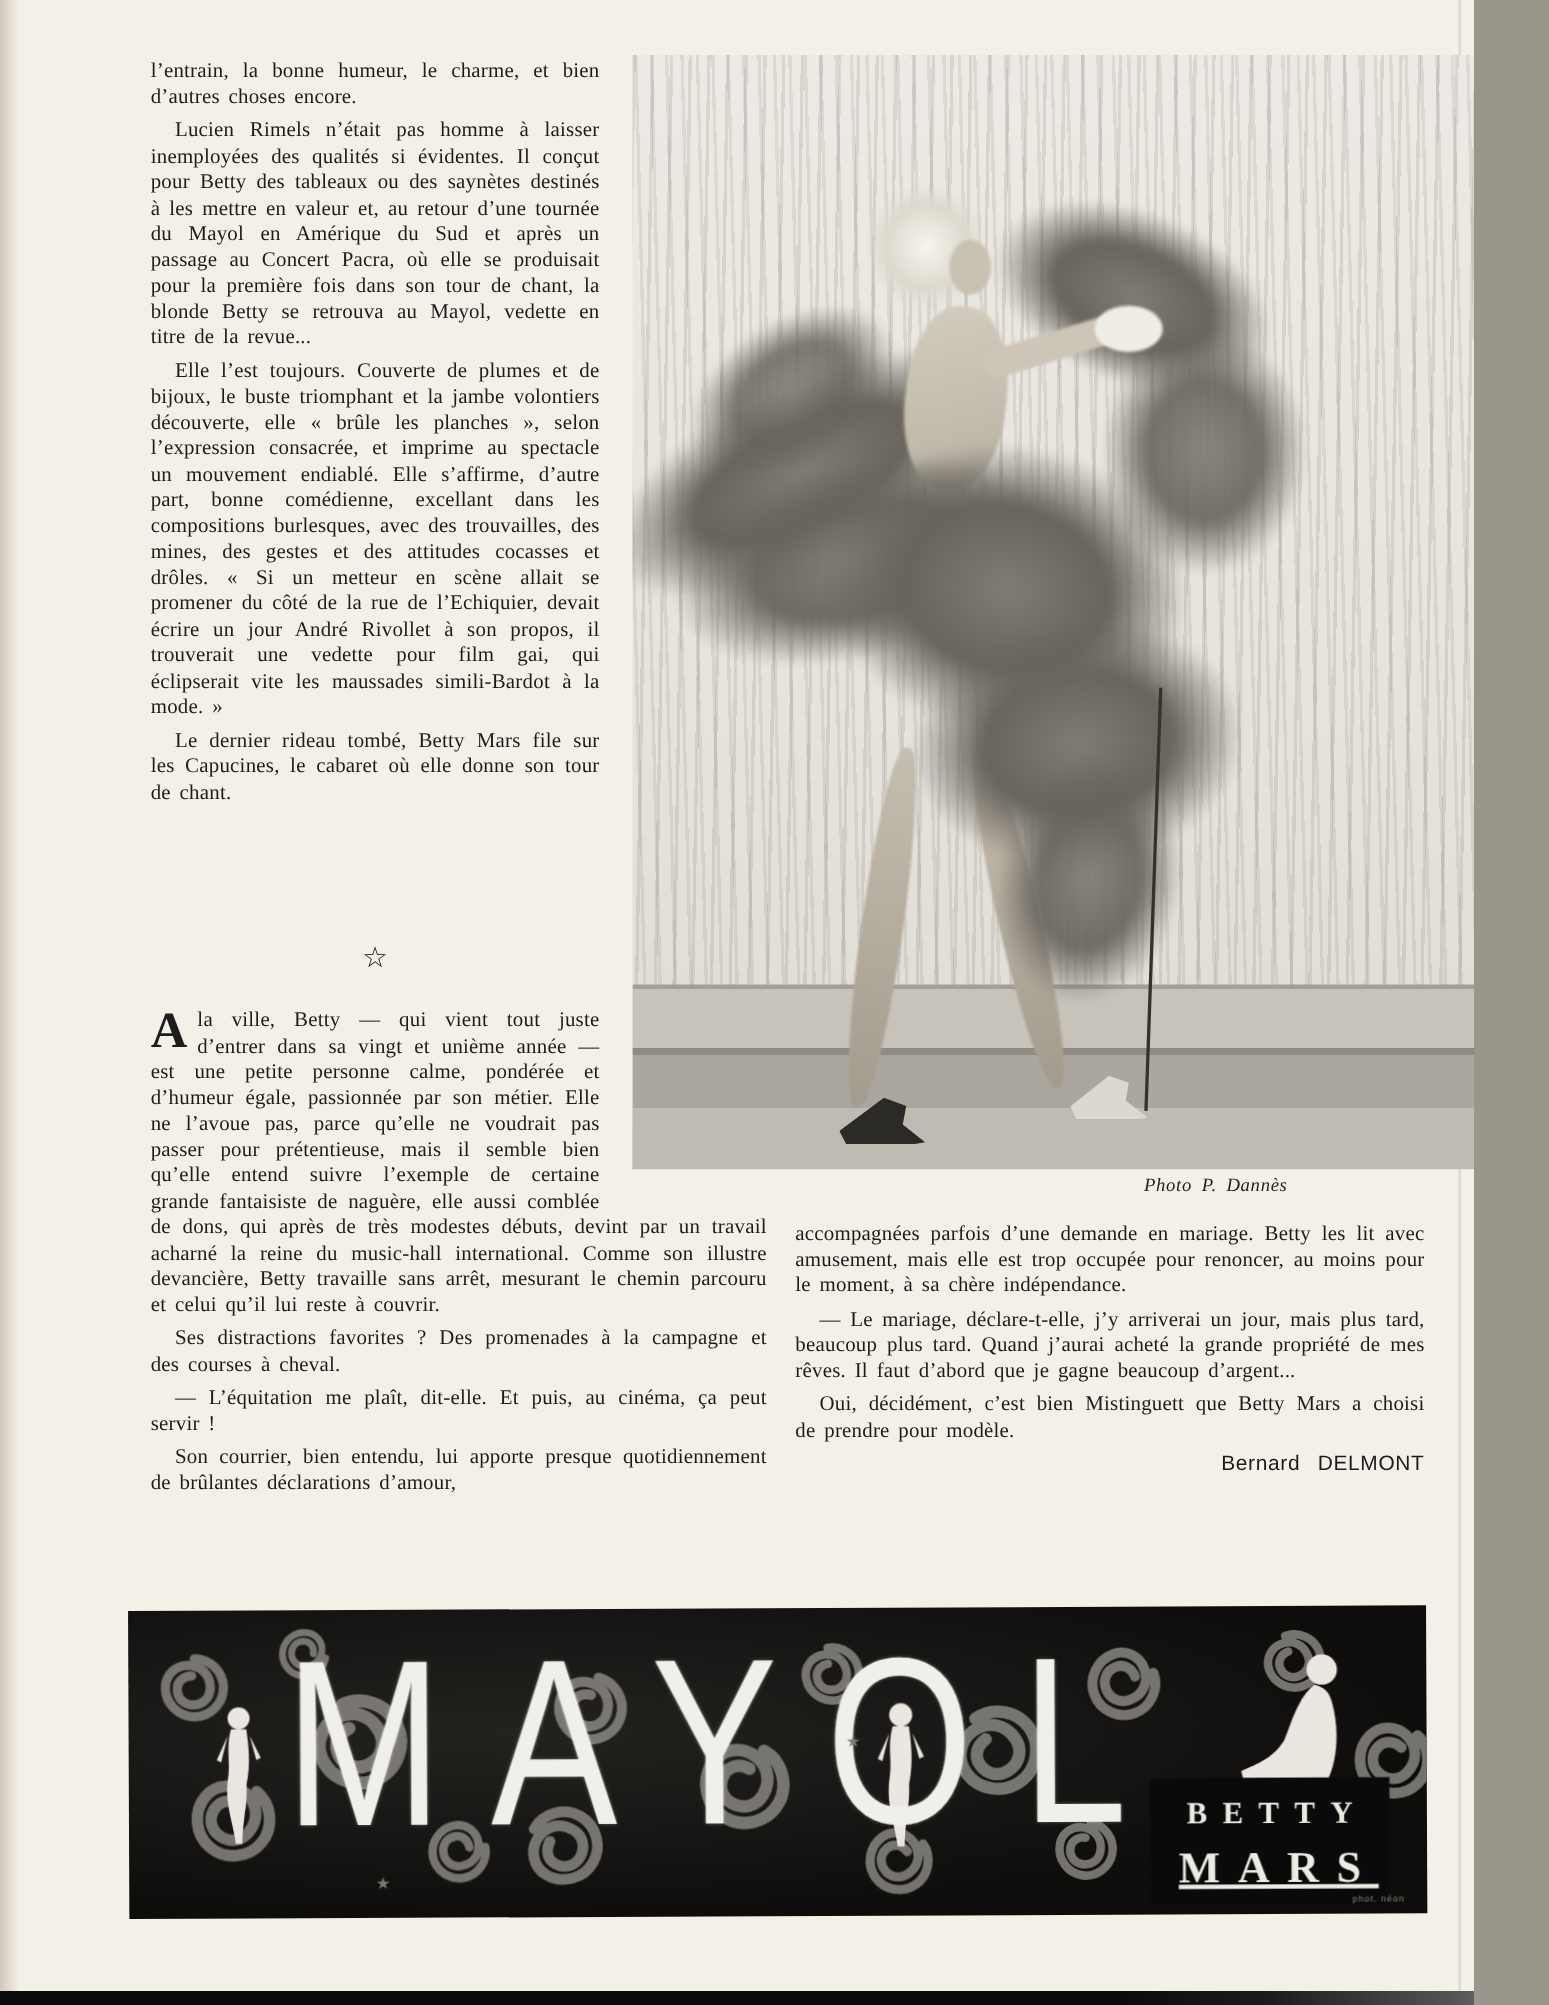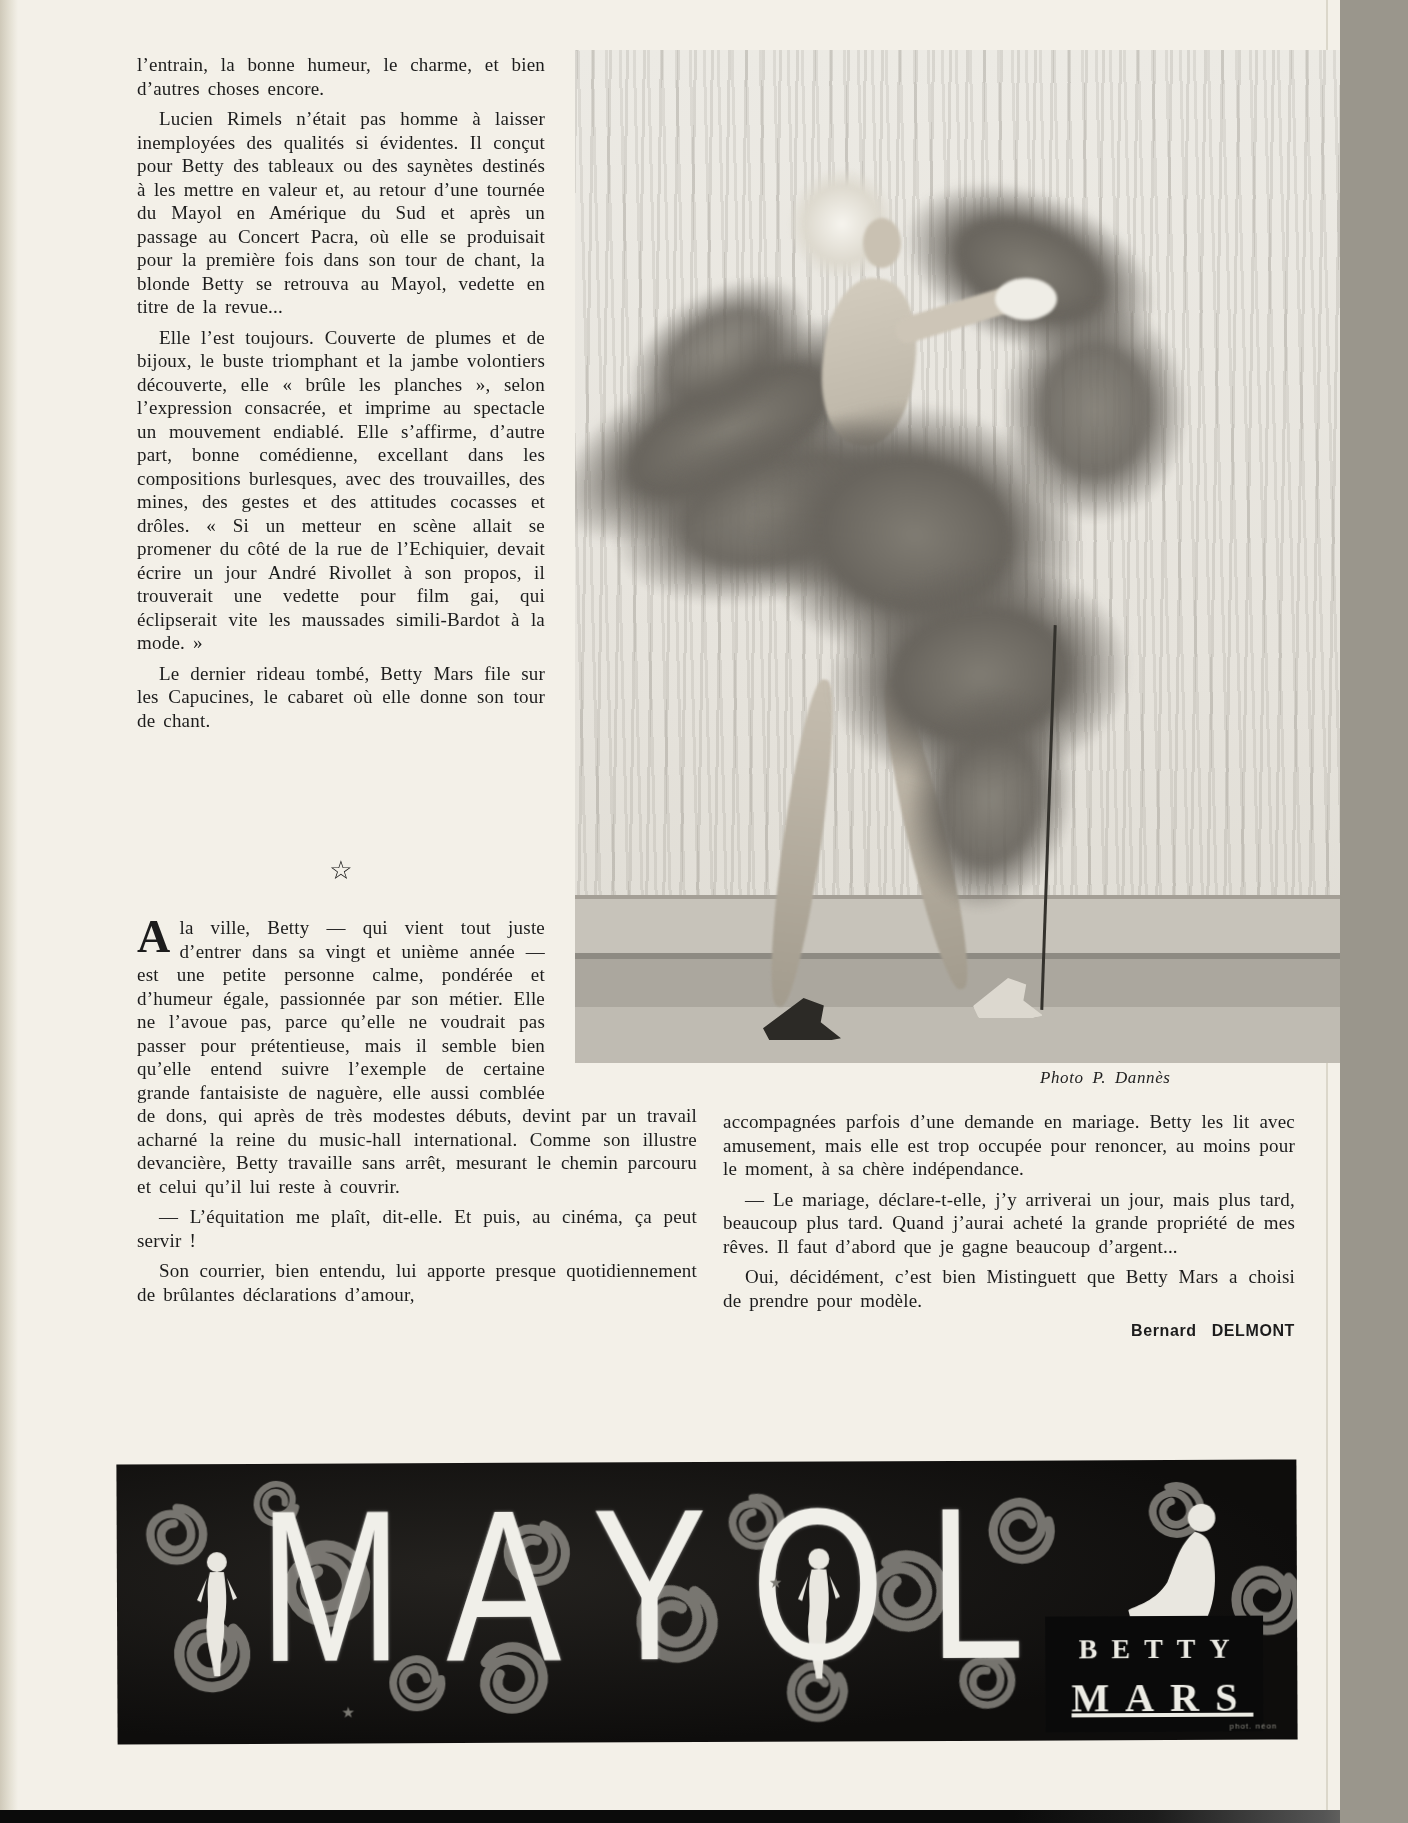--- a/index.html
+++ b/index.html
@@ -18,21 +18,21 @@
   .col p{margin:0 0 7px 0;}
   .ind{text-indent:22px;}
   .col-left-top{left:137px;top:53px;width:408px;}
   .divider{position:absolute;left:137px;top:856px;width:408px;text-align:center;
            font-size:26px;line-height:30px;color:#111;}
   .col-left-bottom{left:137px;top:916px;width:560px;}
   .col-right-bottom{left:723px;top:1110px;width:572px;}
   .dropcap{float:left;font-size:46px;line-height:38px;font-weight:bold;padding:2px 9px 0 0;}
   .cutout{float:right;width:152px;height:188px;}
   .author{margin-top:30px;text-align:right;font-family:"Liberation Sans","DejaVu Sans",sans-serif;
-          font-weight:bold;font-size:16px;letter-spacing:.6px;word-spacing:10px;text-indent:0;}
+          font-weight:normal;font-size:19px;letter-spacing:.6px;word-spacing:10px;text-indent:0;}
 
   
   .photo{position:absolute;left:575px;top:50px;width:765px;height:1013px;overflow:hidden;
          background:
           repeating-linear-gradient(91deg,rgba(110,105,95,.16) 0 3px,rgba(0,0,0,0) 3px 17px),
           repeating-linear-gradient(88.5deg,rgba(110,105,95,.13) 0 3px,rgba(0,0,0,0) 3px 14px),
           linear-gradient(180deg,#eceae4 0%,#e6e3dc 60%,#dedbd3 100%);}
   .stage{position:absolute;left:0;top:845px;width:100%;height:168px;
          background:linear-gradient(180deg,#a49f96 0 4px,#c7c3ba 4px 58px,#8e8b83 58px 64px,
                     #aba79e 64px 112px,#bfbbb2 112px 168px);}
@@ -104,20 +104,21 @@
   </div>
 
   <div class="divider">☆</div>
 
   <div class="col col-left-bottom">
     <p>
       <span class="dropcap">A</span>
       <span class="cutout"></span>
       <span>la ville, Betty — qui vient tout juste d’entrer dans sa vingt et unième année — est une petite personne calme, pondérée et d’humeur égale, passionnée par son métier. Elle ne l’avoue pas, parce qu’elle ne voudrait pas passer pour prétentieuse, mais il semble bien qu’elle entend suivre l’exemple de certaine grande fantaisiste de naguère, elle aussi comblée de dons, qui après de très modestes débuts, devint par un travail acharné la reine du music-hall international. Comme son illustre devancière, Betty travaille sans arrêt, mesurant le chemin parcouru et celui qu’il lui reste à couvrir.</span>
     </p>
+    <p class="ind">Ses distractions favorites ? Des promenades à la campagne et des courses à cheval.</p>
     <p class="ind">— L’équitation me plaît, dit-elle. Et puis, au cinéma, ça peut servir !</p>
     <p class="ind">Son courrier, bien entendu, lui apporte presque quotidiennement de brûlantes déclarations d’amour,</p>
   </div>
 
   <div class="col col-right-bottom">
     <p>accompagnées parfois d’une demande en mariage. Betty les lit avec amusement, mais elle est trop occupée pour renoncer, au moins pour le moment, à sa chère indépendance.</p>
     <p class="ind">— Le mariage, déclare-t-elle, j’y arriverai un jour, mais plus tard, beaucoup plus tard. Quand j’aurai acheté la grande propriété de mes rêves. Il faut d’abord que je gagne beaucoup d’argent...</p>
     <p class="ind">Oui, décidément, c’est bien Mistinguett que Betty Mars a choisi de prendre pour modèle.</p>
     <p class="author">Bernard DELMONT</p>
   </div>

